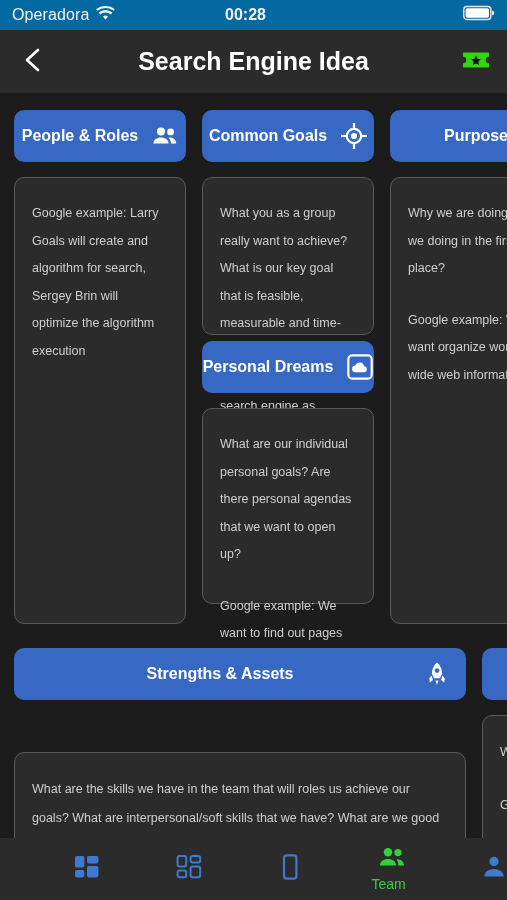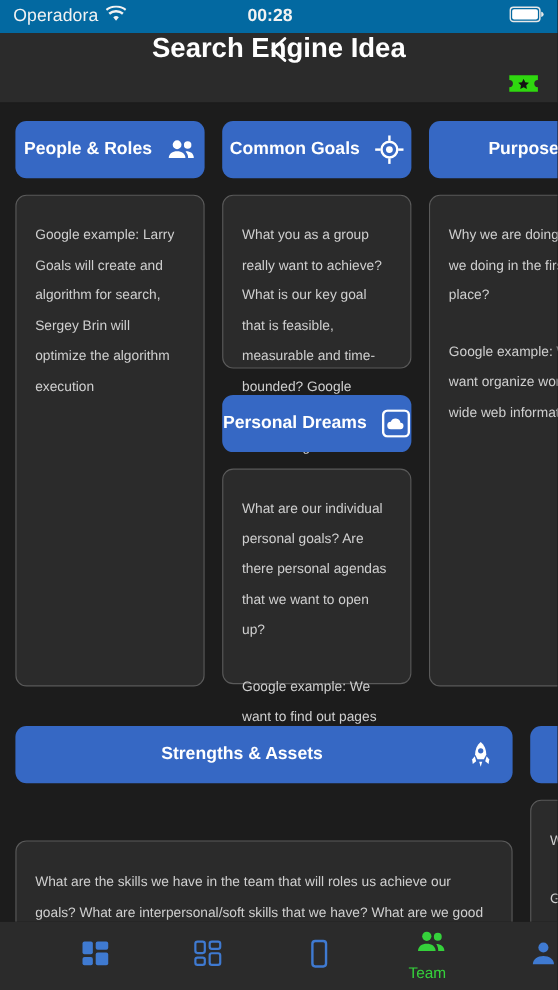--- a/index.html
+++ b/index.html
@@ -22,35 +22,35 @@
   .sb-time{
     position:absolute; left:0; right:16px; text-align:center;
     color:#f2f2f2; font-size:16px; font-weight:bold; pointer-events:none;
   }
   .sb-right{ margin-left:auto; display:flex; align-items:center; z-index:2; }
 
   
   .header{
     height:64px; background:#2b2b2b;
     display:flex; align-items:center; padding:0 16px;
-    border-bottom:1px solid #1a1a1a; position:relative;flex-direction:column;
+    border-bottom:1px solid #1a1a1a; position:relative;
   }
   .back-btn{ width:34px; height:34px; display:flex; align-items:center; justify-content:center; cursor:pointer; }
   .header-title{
     position:absolute; left:0; right:0; text-align:center;
     color:#ffffff; font-size:25px; font-weight:bold; pointer-events:none;
   }
   .header-action{ margin-left:auto; z-index:2; display:flex; align-items:center; cursor:pointer; }
 
   
   .board{
     position:absolute; top:94px; left:0; right:0; bottom:62px;
     background:#1c1c1c; overflow:hidden;
   }
-  .row{ display:flex; align-items:flex-start; gap:16px; padding:12px 14px; }
+  .row{ display:flex; align-items:flex-start; gap:16px; padding:0 14px; }
   .col{ flex:0 0 auto; display:flex; flex-direction:column; }
 
   .cat-header{
     background:#3668c4; border-radius:10px;
     display:flex; align-items:center; justify-content:center;
     gap:14px; padding:0 16px; height:52px;
     color:#fff; font-size:16px; font-weight:bold;
     cursor:pointer; position:relative;
   }
   .cat-header .lbl{ white-space:nowrap; }
@@ -174,21 +174,21 @@
             <rect x="11.9" y="21" width="2.2" height="5" fill="#fff"></rect>
             <rect x="0" y="11.9" width="5" height="2.2" fill="#fff"></rect>
             <rect x="21" y="11.9" width="5" height="2.2" fill="#fff"></rect>
           </svg>
         </span>
       </div>
       <div class="note note-b">
         <p>What you as a group really want to achieve? What is our key goal that is feasible, measurable and time-bounded? Google example: Do a text search engine as university thesis</p>
       </div>
 
-      <div class="cat-header" style="margin-top:24px">
+      <div class="cat-header" style="margin-top:6px">
         <span class="lbl">Personal Dreams</span>
         <span class="ic">
           <svg width="26" height="26" viewBox="0 0 26 26">
             <rect x="1.3" y="1.3" width="23.4" height="23.4" rx="4" fill="none" stroke="#fff" stroke-width="2.2"></rect>
             <path d="M8.6 18.2a3.4 3.4 0 0 1-.3-6.8 4.6 4.6 0 0 1 8.8.9 2.9 2.9 0 0 1-.5 5.9z" fill="#fff"></path>
           </svg>
         </span>
       </div>
       <div class="note note-b2">
         <p>What are our individual personal goals? Are there personal agendas that we want to open up?</p>

